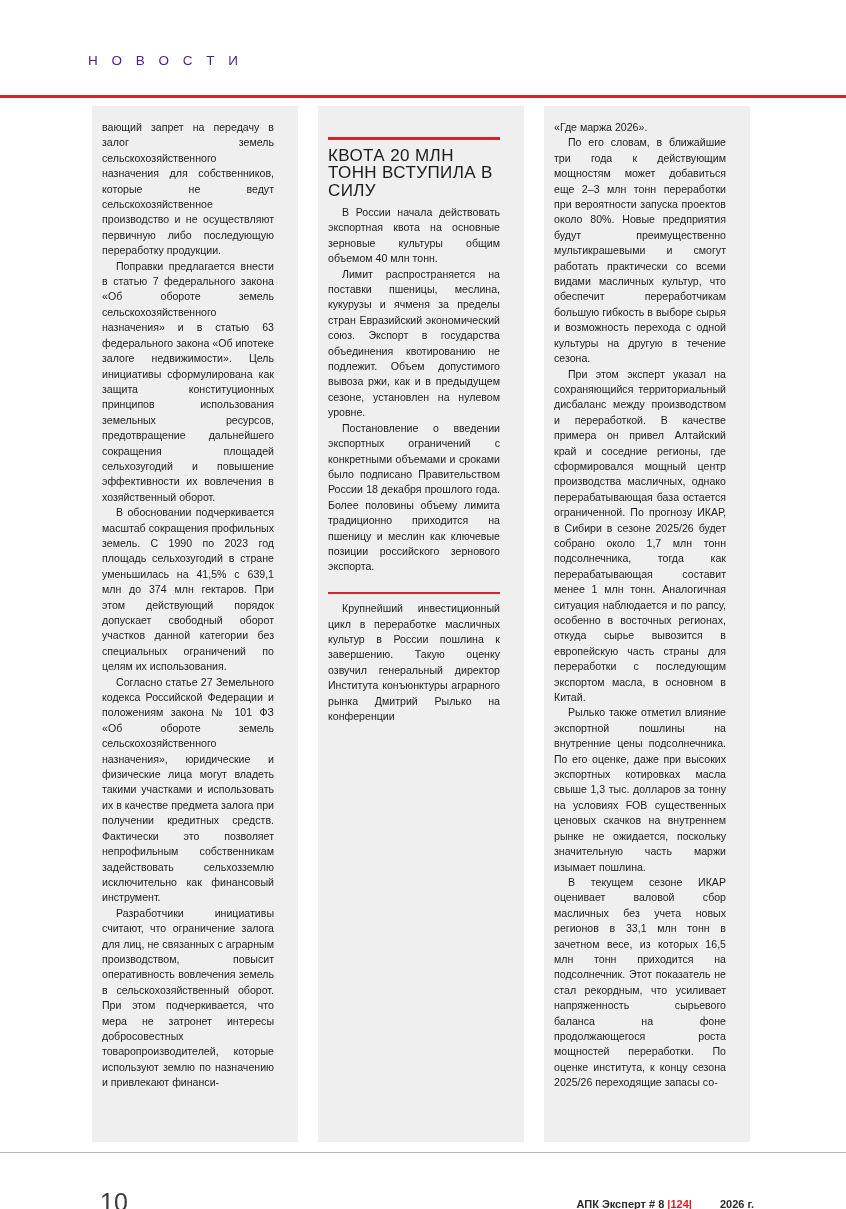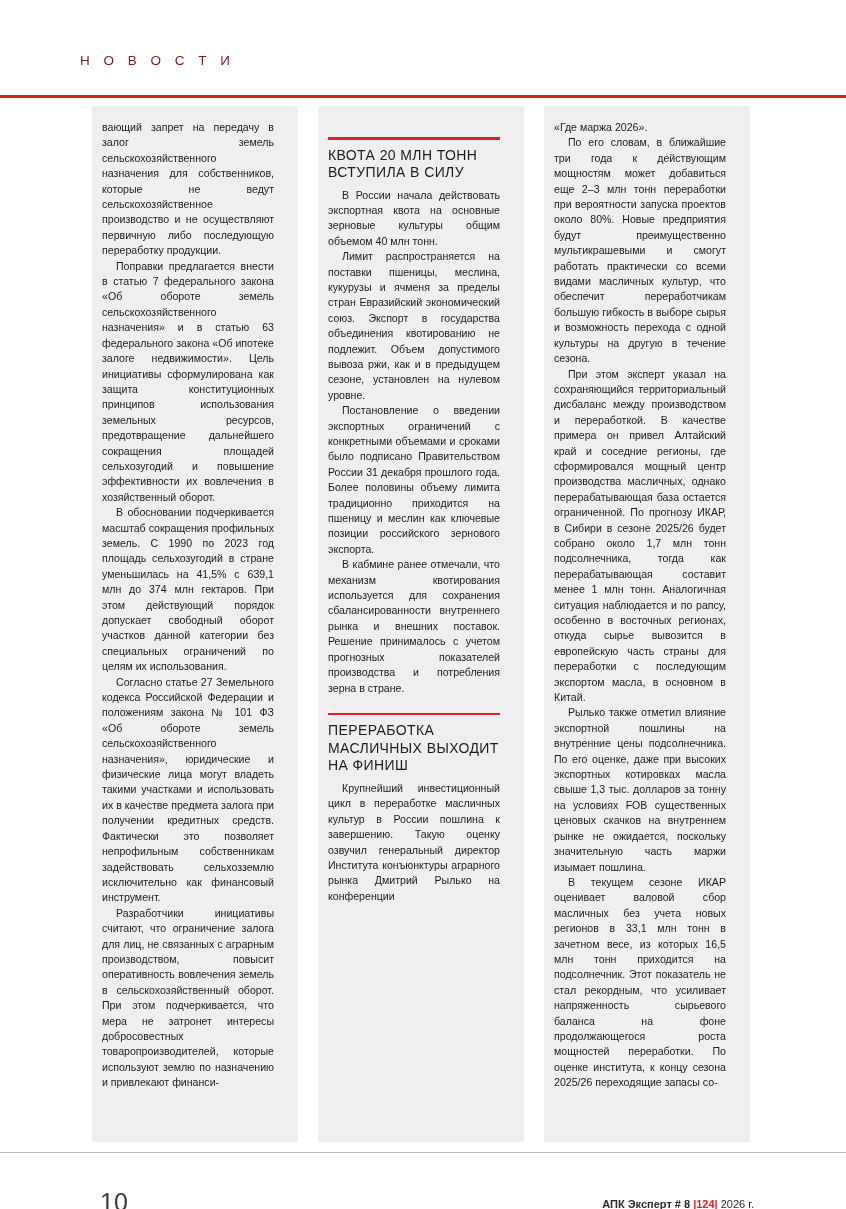--- a/index.html
+++ b/index.html
@@ -24,25 +24,25 @@
   
   .header {
     position: absolute;
     left: 0;
     right: 0;
     top: 0;
     height: 96px;
   }
   .header-title {
     position: absolute;
-    left: 80px;
+    left: 88px;
     top: 68px;
     font-size: 13.5px;
     letter-spacing: 5px;
-    color: #7f1d1d;
+    color: #4c1d95;
     font-weight: 400;
     transform: translateY(-100%);
   }
   .header-rule {
     position: absolute;
     left: 0;
     right: 0;
     top: 95px;
     height: 2.5px;
     background: #d8232a;
@@ -84,21 +84,21 @@
   
   .sec-head {
     margin: 17px 0 6px 0;
   }
   .sec-rule {
     height: 2.5px;
     background: #d8232a;
     margin-bottom: 7px;
   }
   .sec-title {
-    font-size: 14px;
+    font-size: 17px;
     line-height: 17.5px;
     letter-spacing: 0.4px;
     color: #1c1c1c;
     font-weight: 400;
     text-transform: uppercase;
     text-align: left;
   }
 
   
   .footer-rule {
@@ -131,21 +131,22 @@
     top: 24px;
     font-size: 11px;
     color: #2b2b2b;
     font-weight: 600;
     white-space: nowrap;
   }
   .footer-right .issue-id {
     color: #d8232a;
   }
   .footer-right .light {
-    font-weight: 400;
+    font-weight: 700;
+    padding-left: 25px;
   }
 </style>
 </head>
 <body>
 
 <div class="page">
 
   <div class="header">
     <div class="header-title">Н О В О С Т И</div>
     <div class="header-rule"></div>
@@ -166,26 +167,24 @@
     <div class="col">
       <div class="col-inner">
 
         <div class="sec-head">
           <div class="sec-rule"></div>
           <div class="sec-title">КВОТА 20 МЛН ТОНН ВСТУПИЛА В СИЛУ</div>
         </div>
 
         <p>В России начала действовать экспортная квота на основные зерновые культуры общим объемом 40 млн тонн.</p>
         <p>Лимит распространяется на поставки пшеницы, меслина, кукурузы и ячменя за пределы стран Евразийский экономический союз. Экспорт в государства объединения квотированию не подлежит. Объем допустимого вывоза ржи, как и в предыдущем сезоне, установлен на нулевом уровне.</p>
-        <p>Постановление о введении экспортных ограничений с конкретными объемами и сроками было подписано Правительством России 31 декабря прошлого года. Более половины объему лимита традиционно приходится на пшеницу и меслин как ключевые позиции российского зернового экспорта.</p>
-        <p>В кабмине ранее отмечали, что механизм квотирования используется для сохранения сбалансированности внутреннего рынка и внешних поставок. Решение принималось с учетом прогнозных показателей производства и потребления зерна в стране.</p>
+        <p>Постановление о введении экспортных ограничений с конкретными объемами и сроками было подписано Правительством России 18 декабря прошлого года. Более половины объему лимита традиционно приходится на пшеницу и меслин как ключевые позиции российского зернового экспорта.</p>
 
         <div class="sec-head">
           <div class="sec-rule"></div>
-          <div class="sec-title">ПЕРЕРАБОТКА МАСЛИЧНЫХ ВЫХОДИТ НА ФИНИШ</div>
         </div>
 
         <p>Крупнейший инвестиционный цикл в переработке масличных культур в России пошлина к завершению. Такую оценку озвучил генеральный директор Института конъюнктуры аграрного рынка Дмитрий Рылько на конференции</p>
       </div>
     </div>
 
     <div class="col">
       <div class="col-inner">
         <p class="noindent">«Где маржа 2026».</p>
         <p>По его словам, в ближайшие три года к действующим мощностям может добавиться еще 2–3 млн тонн переработки при вероятности запуска проектов около 80%. Новые предприятия будут преимущественно мультикрашевыми и смогут работать практически со всеми видами масличных культур, что обеспечит переработчикам большую гибкость в выборе сырья и возможность перехода с одной культуры на другую в течение сезона.</p>

